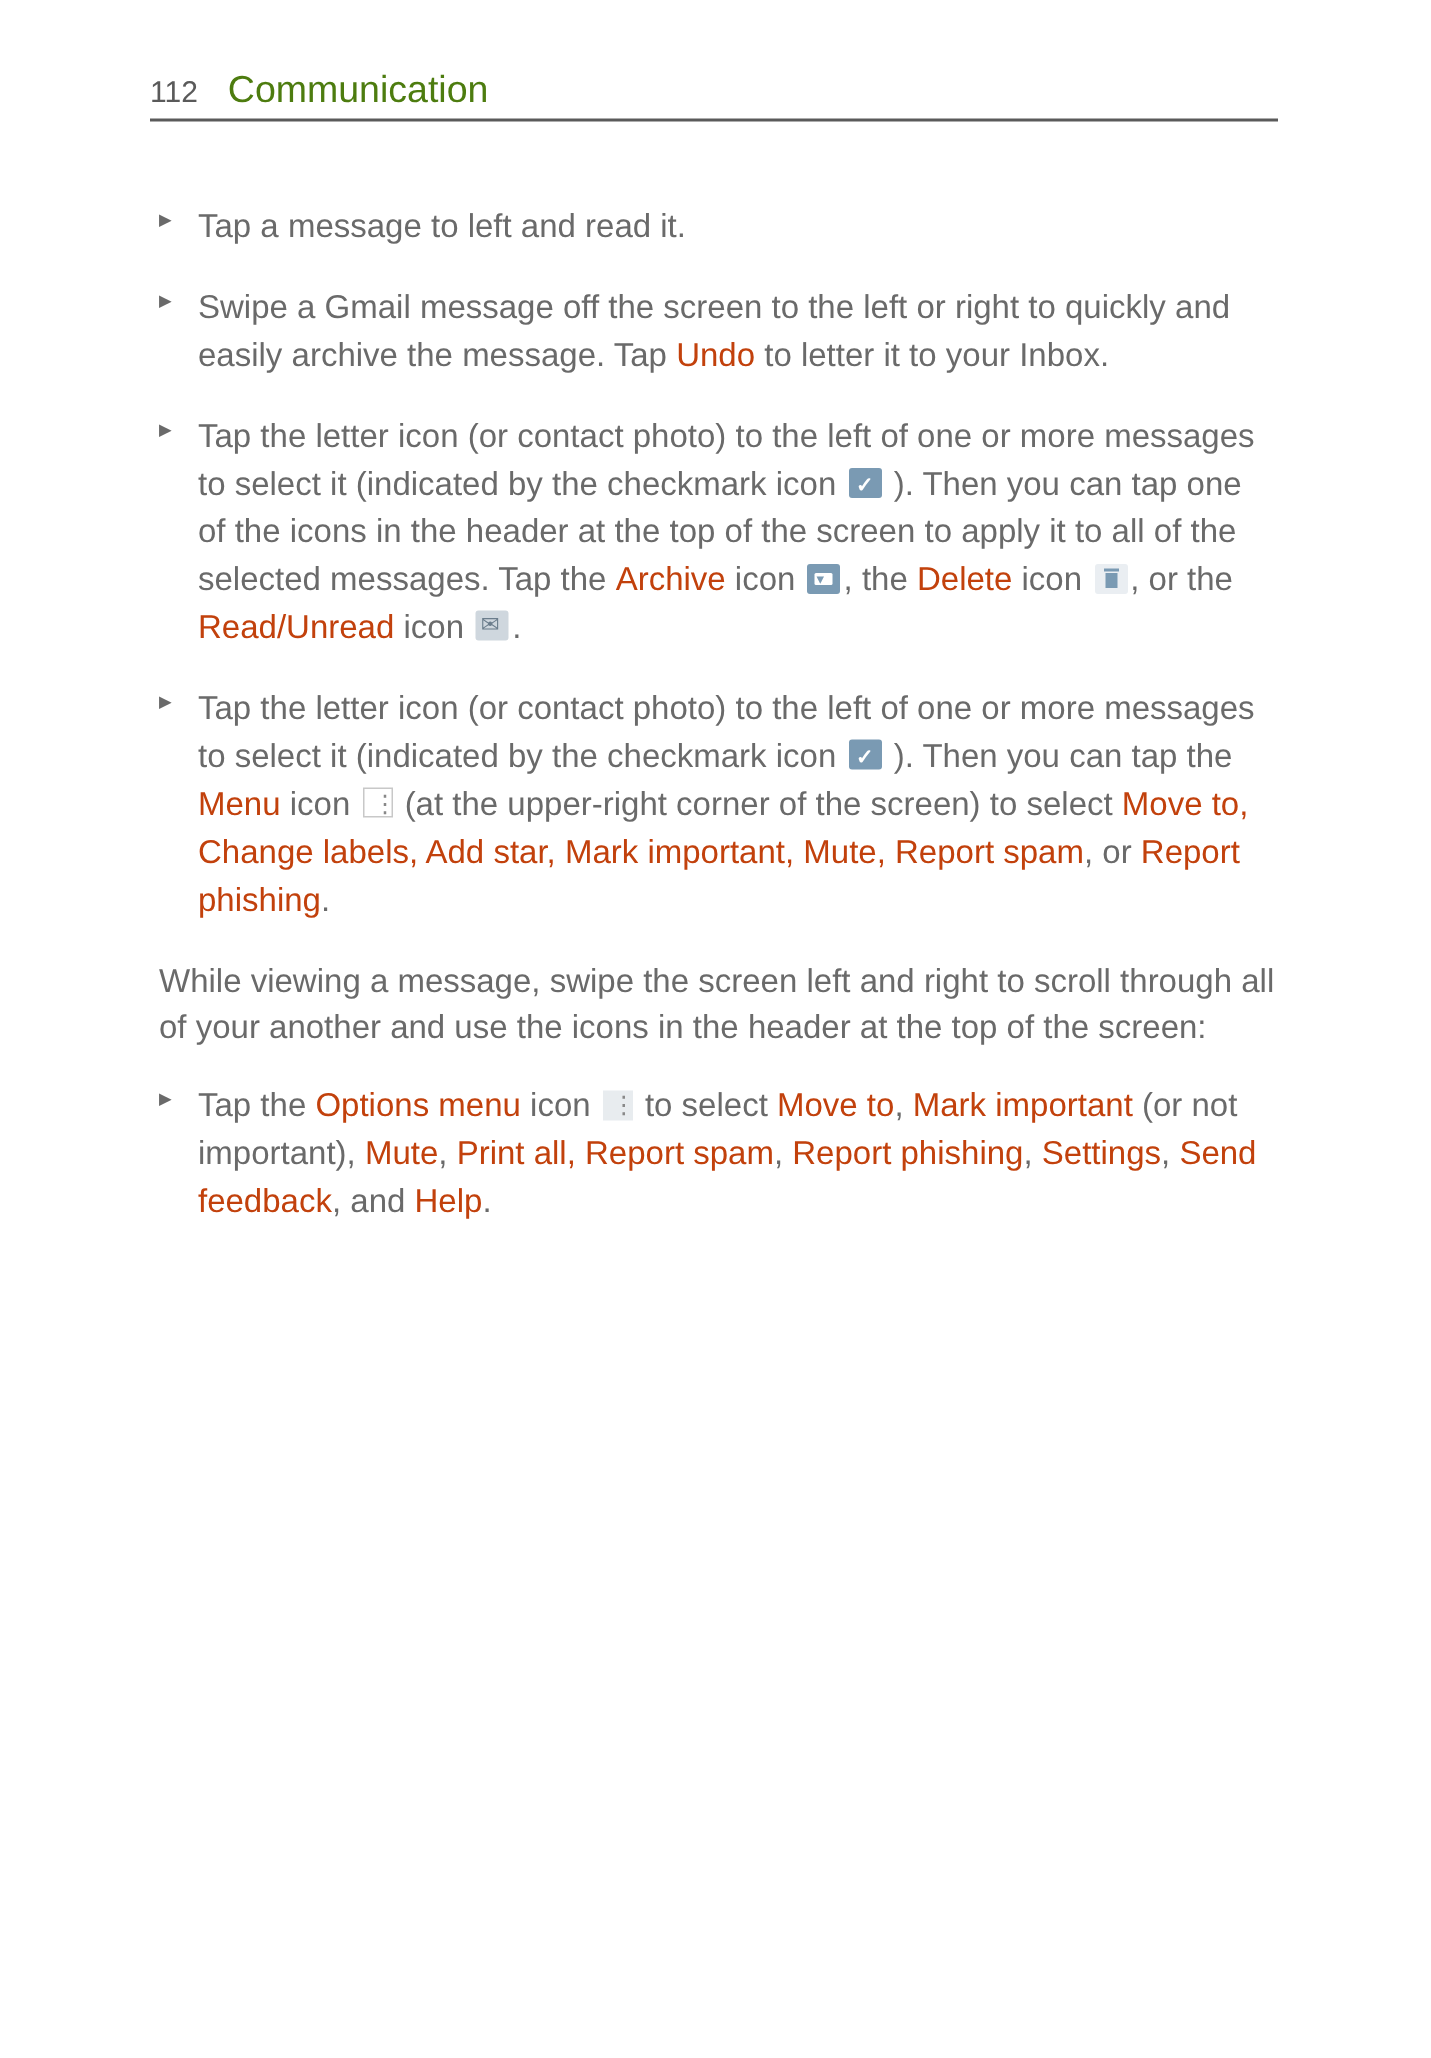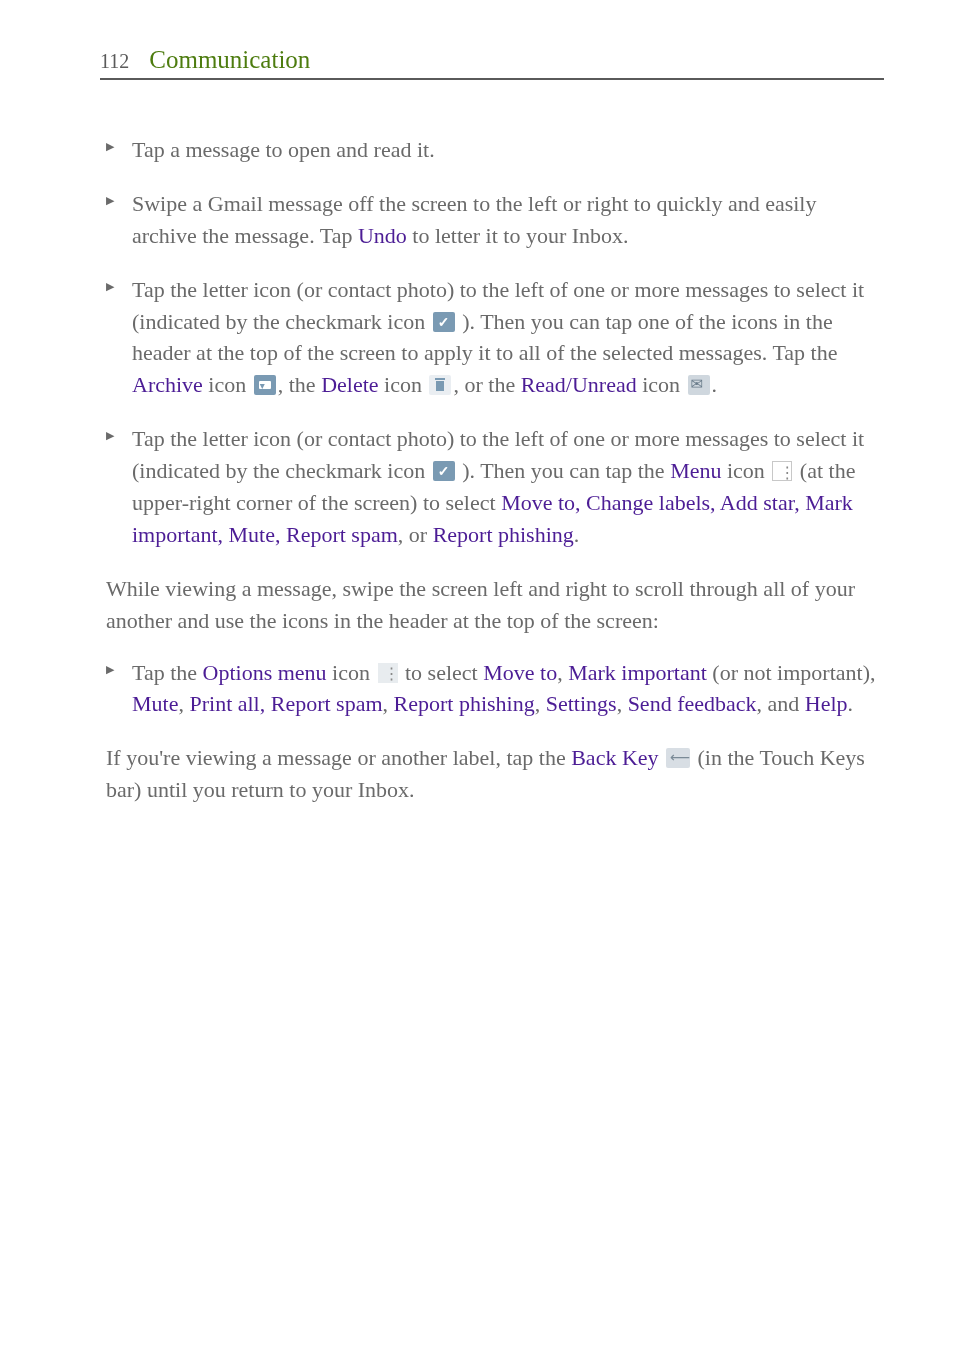--- a/index.html
+++ b/index.html
@@ -6,22 +6,21 @@
   body {
     width: 954px;
     height: 1372px;
     background: #ffffff;
     font-family: Helvetica, Arial, sans-serif;
     color: #6a6a6a;
     font-weight: 300;
     position: relative;
   }
   .page {
-    padding: 46px 70px 0 100px;
-    font-family: Liberation Serif, serif;
+    padding: 46px 102px 0 100px;
   }
   .header {
     display: flex;
     align-items: baseline;
     border-bottom: 2px solid #5a5a5a;
     padding-bottom: 4px;
     margin-bottom: 54px;
   }
   .page-num {
     font-size: 20px;
@@ -58,21 +57,21 @@
     color: #6a6a6a;
   }
   .para {
     font-size: 22px;
     line-height: 1.45;
     color: #6a6a6a;
     margin-bottom: 20px;
   }
   .bold {
     font-weight: 500;
-    color: #4c1d95;
+    color: #c2410c;
   }
   .icon {
     display: inline-block;
     vertical-align: middle;
     width: 22px;
     height: 20px;
     margin: 0 2px;
     position: relative;
     top: -2px;
   }
@@ -231,21 +230,21 @@
 <body>
 
 <div class="page">
   <div class="header">
     <span class="page-num">112</span>
     <span class="section-title">Communication</span>
   </div>
 
   <div class="content">
     <ul>
-      <li><span>Tap a message to open and read it.</span></li>
+      <li><span>Tap a message to left and read it.</span></li>
 
       <li>
         <span>Swipe a Gmail message off the screen to the left or right to quickly and easily archive the message. Tap </span><span class="bold">Undo</span><span> to letter it to your Inbox.</span>
       </li>
 
       <li>
         <span>Tap the letter icon (or contact photo) to the left of one or more messages to select it (indicated by the checkmark icon </span><span class="icon icon-check"></span><span> ). Then you can tap one of the icons in the header at the top of the screen to apply it to all of the selected messages. Tap the </span><span class="bold">Archive</span><span> icon </span><span class="icon icon-archive"></span><span>, the </span><span class="bold">Delete</span><span> icon </span><span class="icon icon-delete"></span><span>, or the </span><span class="bold">Read/Unread</span><span> icon </span><span class="icon icon-readunread"></span><span>.</span>
       </li>
 
       <li>
@@ -254,17 +253,14 @@
     </ul>
 
     <p class="para">While viewing a message, swipe the screen left and right to scroll through all of your another and use the icons in the header at the top of the screen:</p>
 
     <ul>
       <li>
         <span>Tap the </span><span class="bold">Options menu</span><span> icon </span><span class="icon icon-options"></span><span> to select </span><span class="bold">Move to</span><span>, </span><span class="bold">Mark important</span><span> (or not important), </span><span class="bold">Mute</span><span>, </span><span class="bold">Print all, Report spam</span><span>, </span><span class="bold">Report phishing</span><span>, </span><span class="bold">Settings</span><span>, </span><span class="bold">Send feedback</span><span>, and </span><span class="bold">Help</span><span>.</span>
       </li>
     </ul>
 
-    <p class="para">
-      <span>If you're viewing a message or another label, tap the </span><span class="bold">Back Key</span><span> </span><span class="icon icon-back"></span><span> (in the Touch Keys bar) until you return to your Inbox.</span>
-    </p>
   </div>
 </div>
 
 </body></html>

